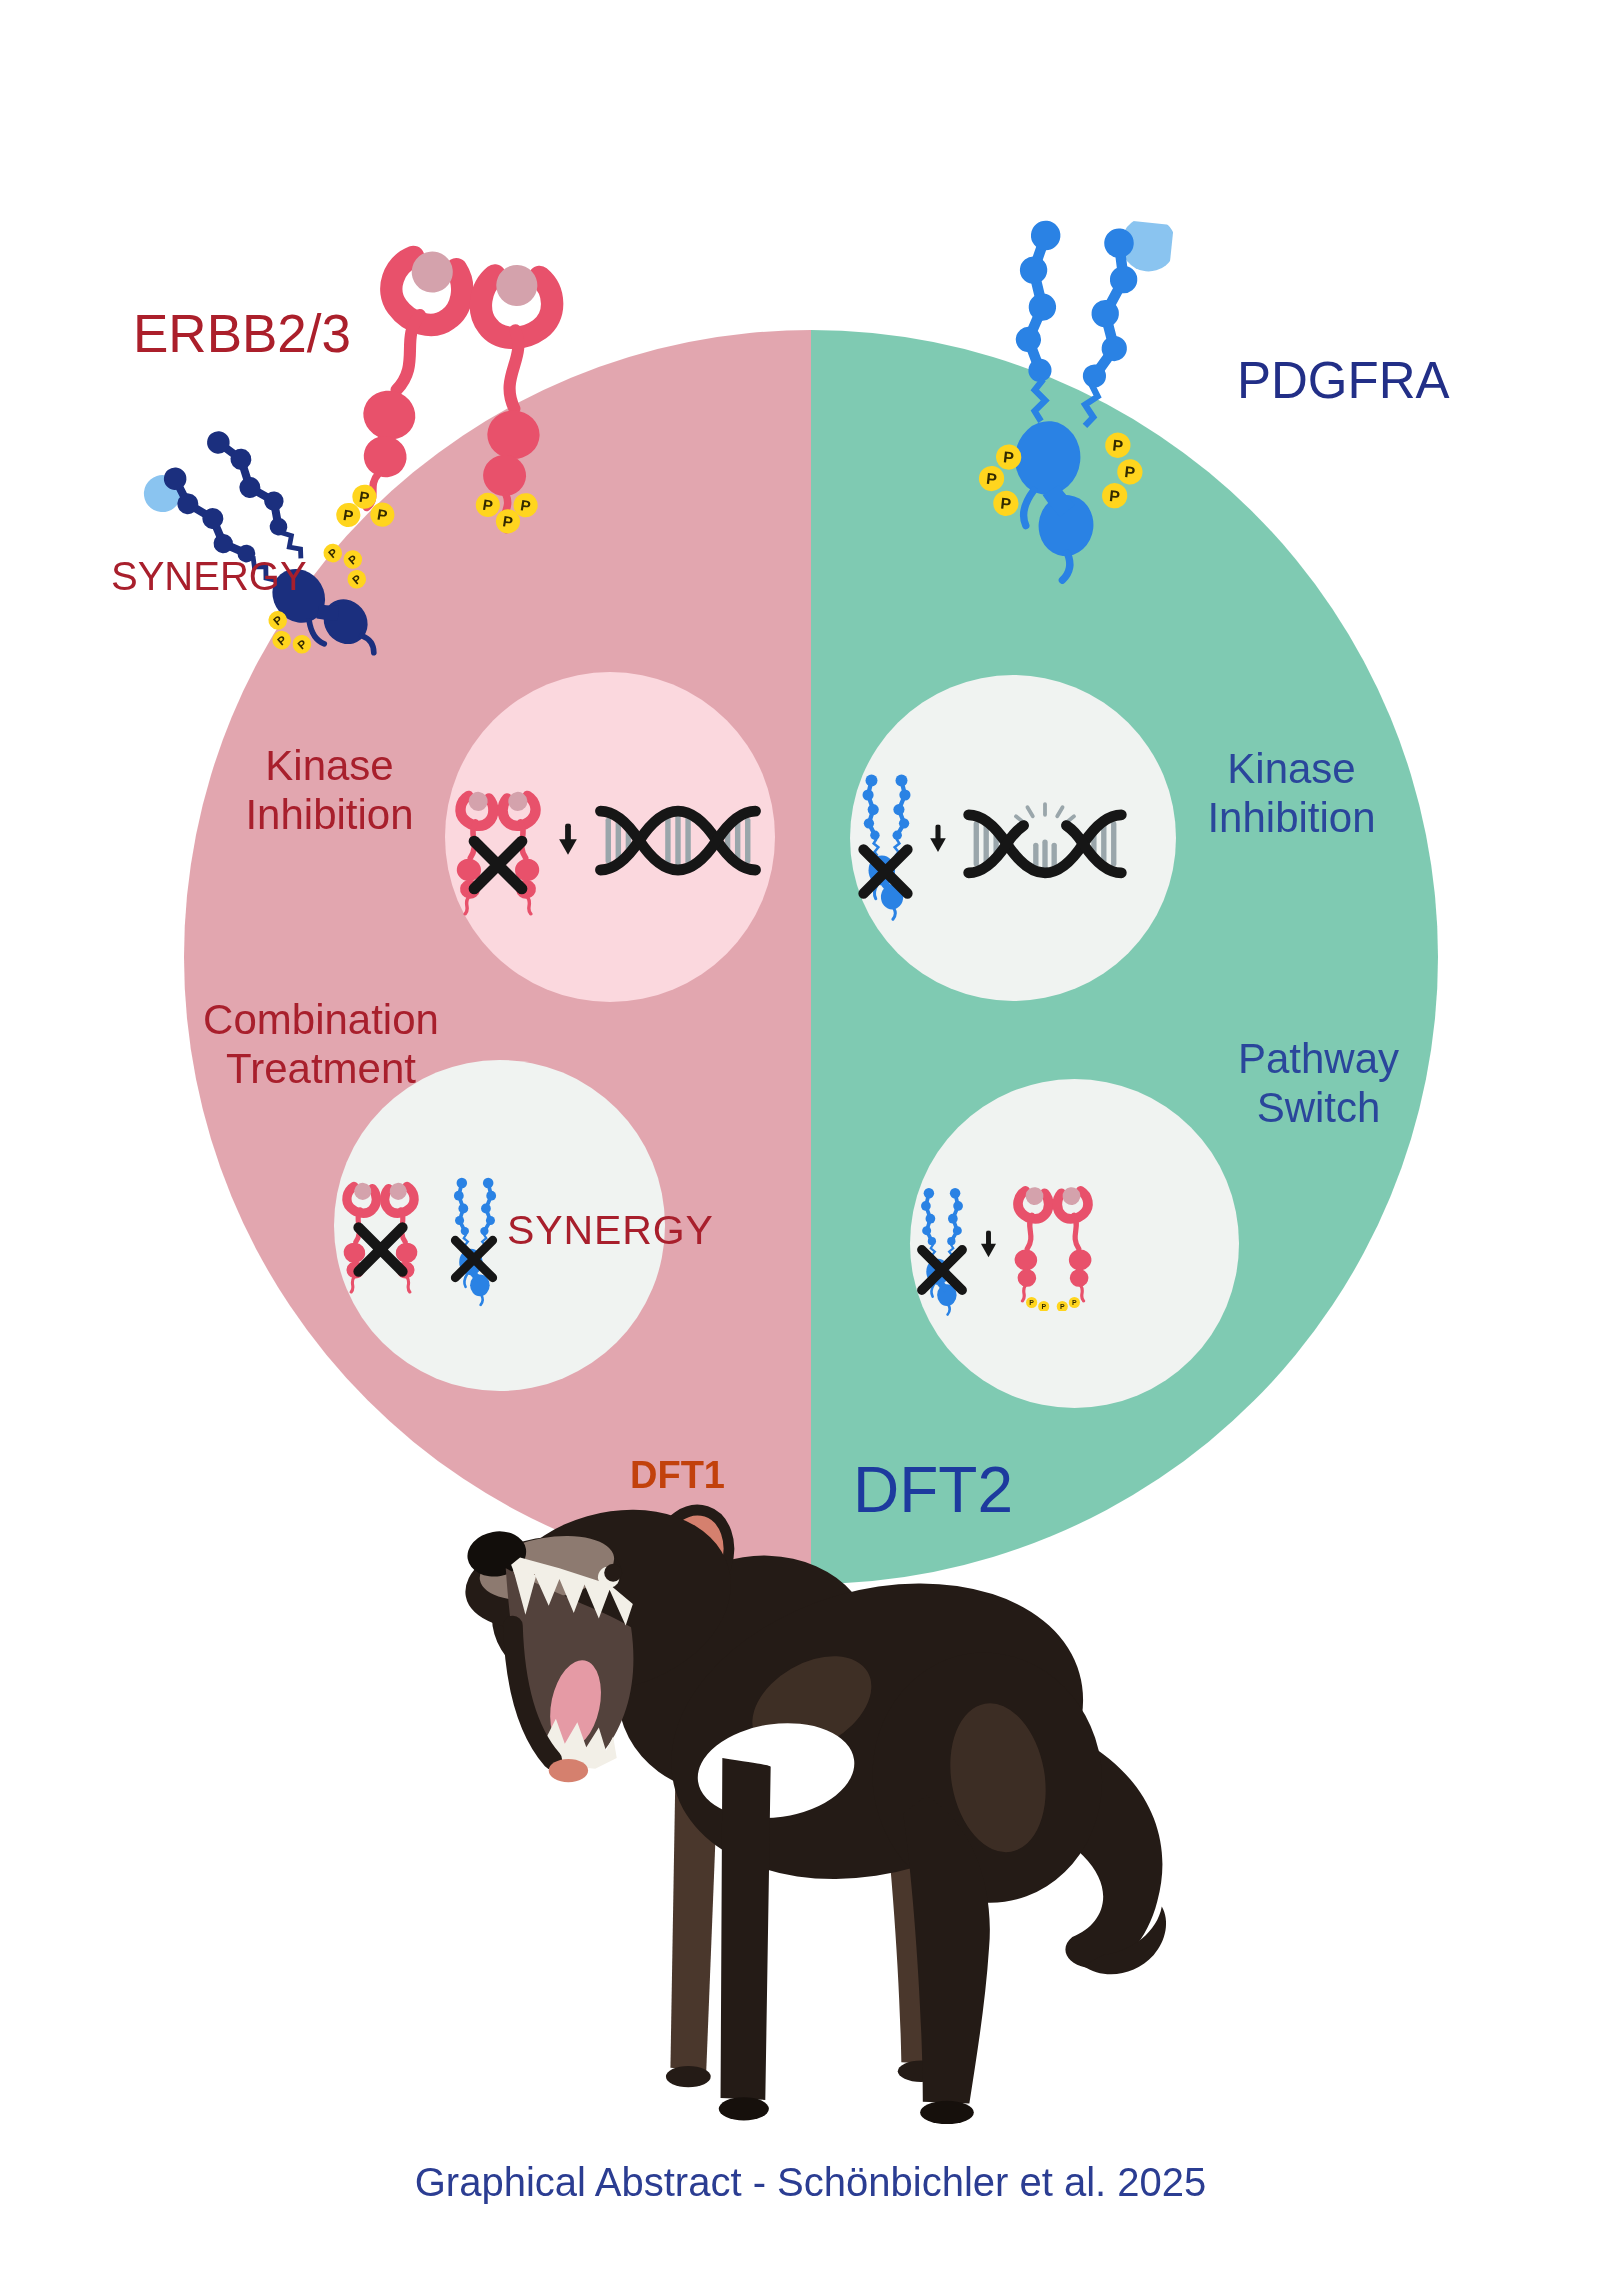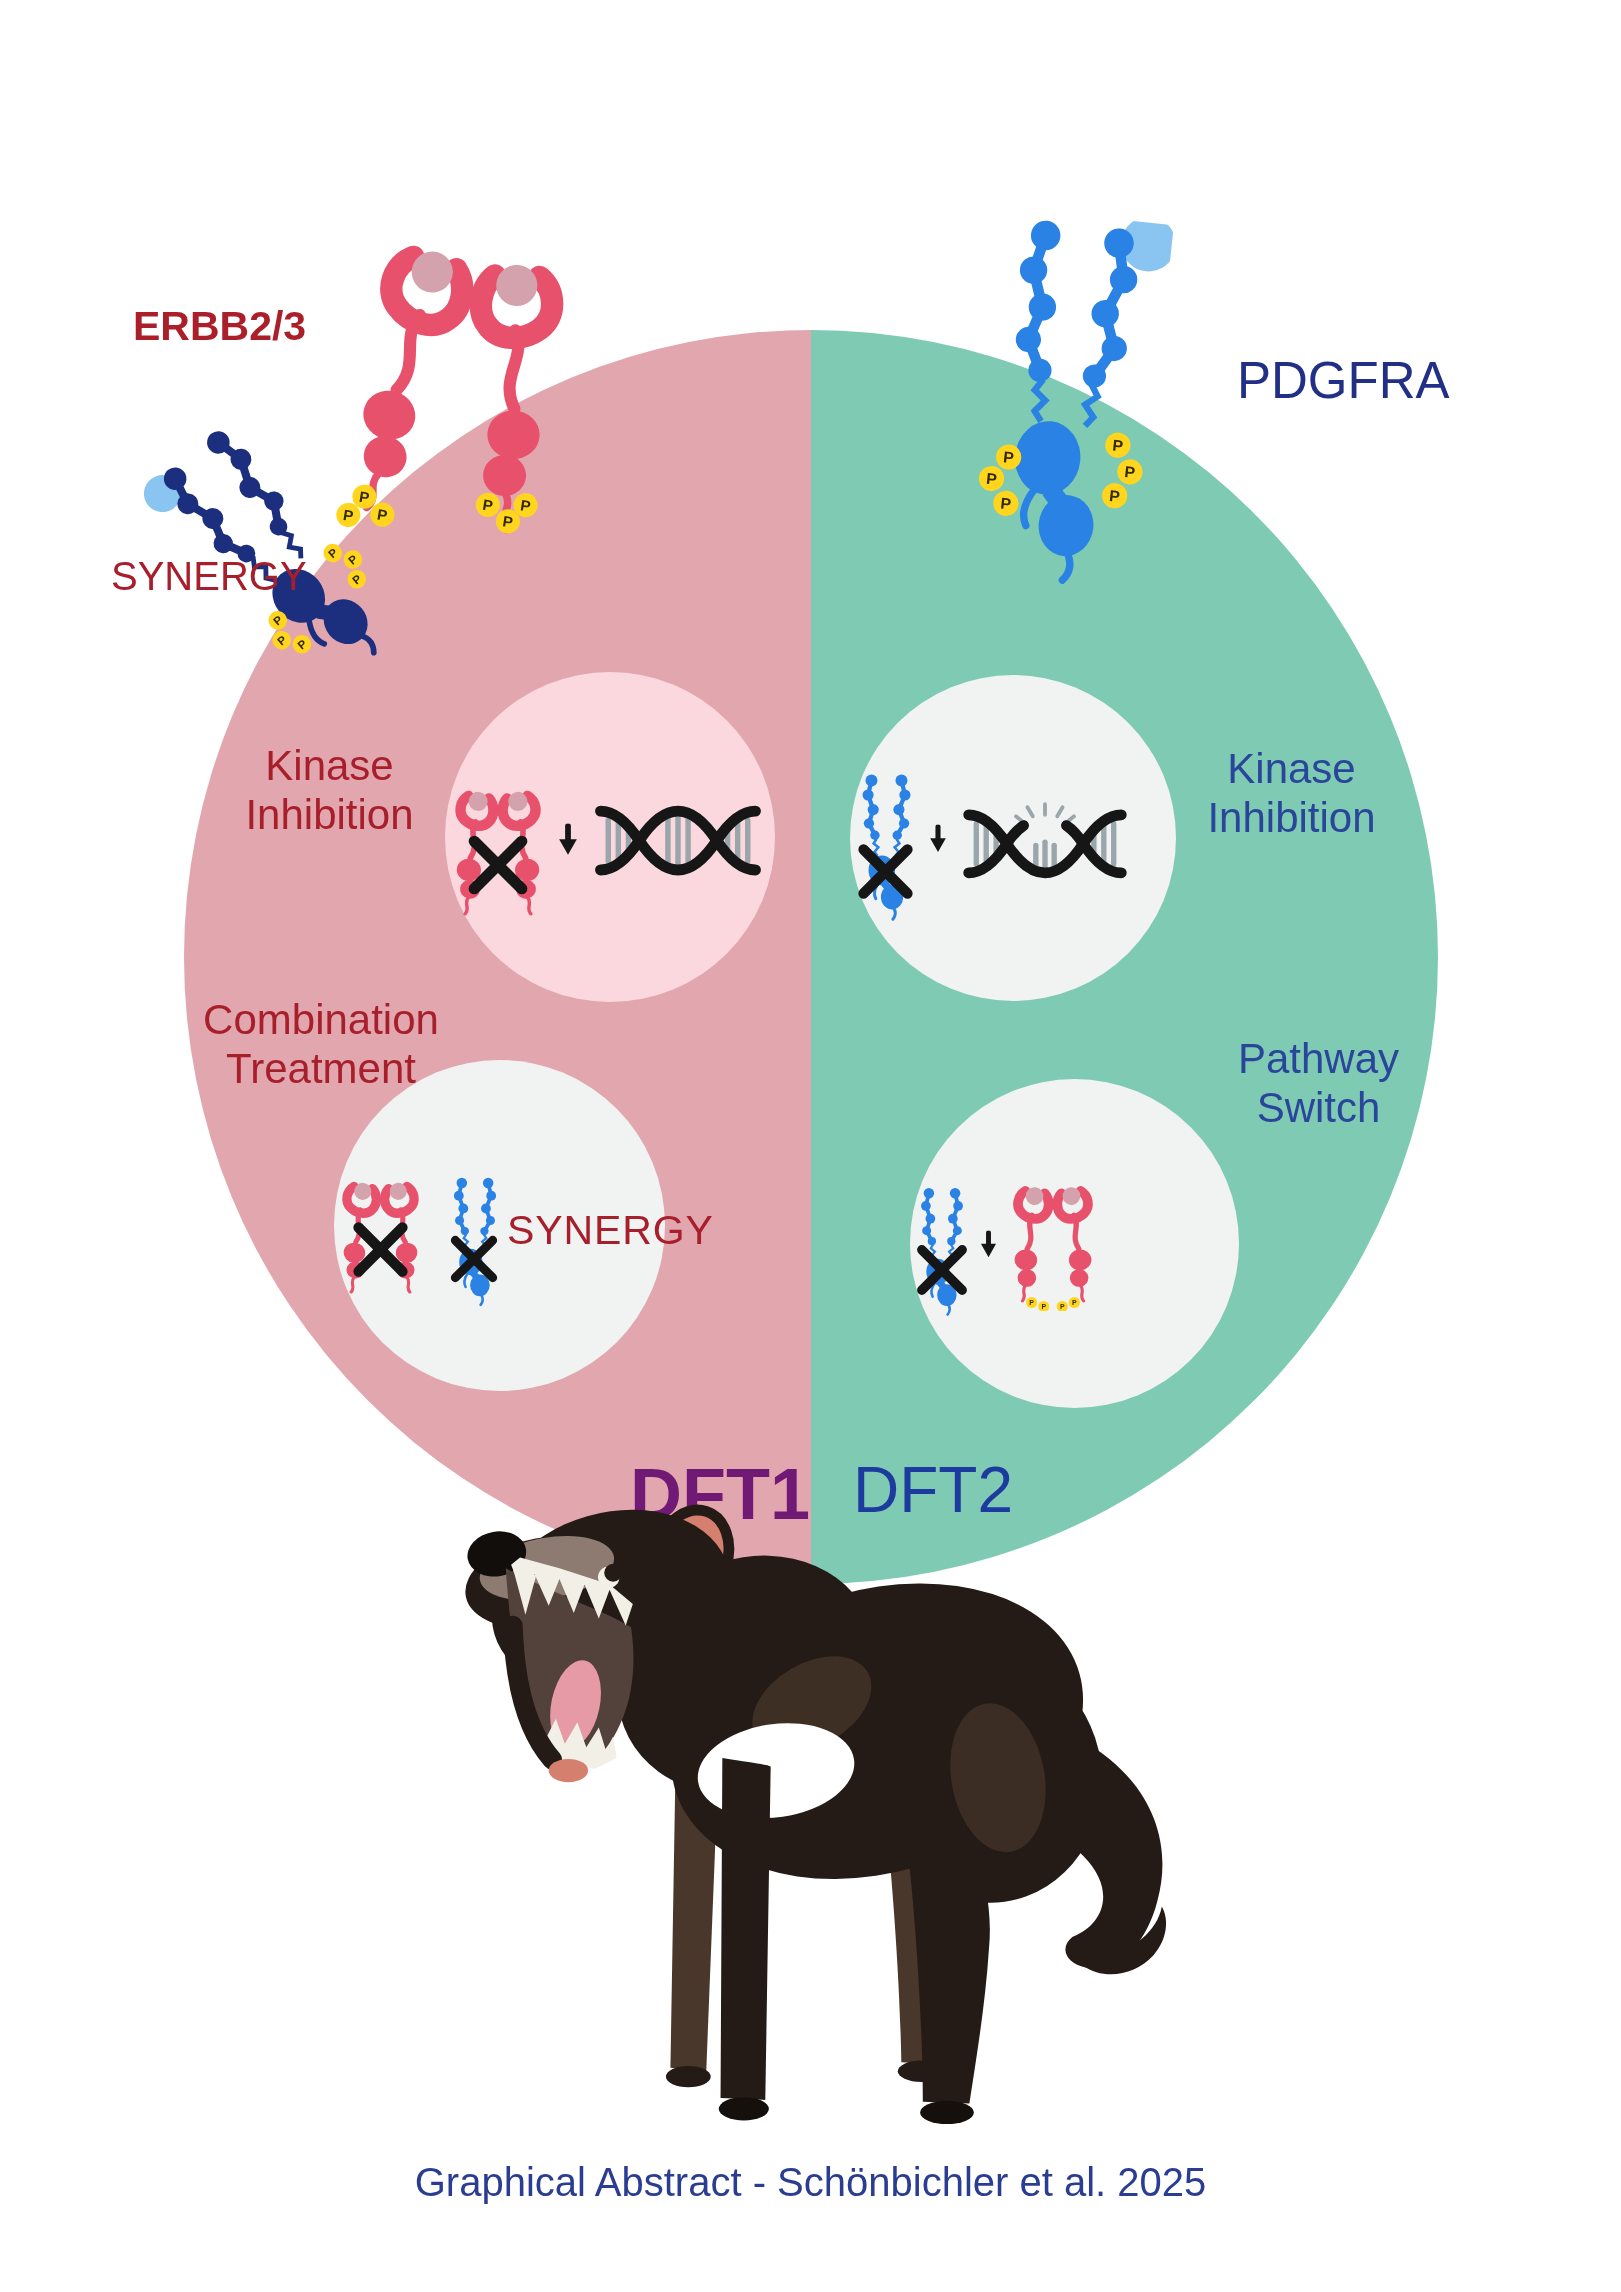--- a/index.html
+++ b/index.html
@@ -153,21 +153,21 @@
     <circle cx="148" cy="20" r="26" fill="#8ac4f0"></circle>
     <use href="#sym-pdgfr" width="170" height="350"></use>
     <use href="#sym-p" x="24" y="222" width="26" height="26"></use>
     <use href="#sym-p" x="10" y="244" width="26" height="26"></use>
     <use href="#sym-p" x="26" y="266" width="26" height="26"></use>
     <use href="#sym-p" x="126" y="200" width="26" height="26"></use>
     <use href="#sym-p" x="140" y="224" width="26" height="26"></use>
     <use href="#sym-p" x="128" y="248" width="26" height="26"></use>
   </svg>
 
-  <div class="abs label" style="left:133px;top:303px;font-size:41px;color:#ab1f2b;font-weight:bold;">ERBB2/3</div>
+  <div class="abs label" style="left:133px;top:303px;font-size:53px;color:#ab1f2b;">ERBB2/3</div>
   <div class="abs label red" style="left:111px;top:553px;font-size:40px;">SYNERGY</div>
   <div class="abs label" style="left:1237px;top:351px;font-size:51px;color:#222f87;">PDGFRA</div>
 
   <div class="inner-circle ic-pink" style="left:445px;top:672px;width:330px;height:330px;padding-top:0;">
     <div class="rel" style="margin-top:23px;">
       <svg style="width:106px;height:134px;" viewBox="0 0 240 310">
         <use href="#sym-erbb-dimer" width="240" height="310"></use>
       </svg>
       <svg class="x-overlay" style="left:19.7px;top:50px;width:66px;height:66px;" viewBox="0 0 100 100">
           <use href="#sym-x" width="100" height="100"></use>
@@ -241,21 +241,21 @@
       <use href="#sym-p" x="82" y="304" width="30" height="30"></use>
       <use href="#sym-p" x="128" y="304" width="30" height="30"></use>
       <use href="#sym-p" x="158" y="294" width="30" height="30"></use>
     </svg>
   </div>
 
   <div class="abs label red" style="left:222px;top:742px;width:215px;font-size:42px;">Kinase Inhibition</div>
   <div class="abs label blue" style="left:1184px;top:745px;width:215px;font-size:42px;">Kinase Inhibition</div>
   <div class="abs label red" style="left:190px;top:996px;width:262px;font-size:42px;">Combination Treatment</div>
   <div class="abs label blue" style="left:1220px;top:1035px;width:197px;font-size:42px;">Pathway Switch</div>
-  <div class="abs label" style="left:630px;top:1453px;font-size:72px;font-weight:bold;color:#701a75;">DFT1</div>
+  <div class="abs label" style="left:630px;top:1453px;font-size:38px;font-weight:bold;color:#c2410c;">DFT1</div>
   <div class="abs label" style="left:853px;top:1453px;font-size:64px;font-weight:normal;color:#1d3a9e;">DFT2</div>
 
   <svg class="abs" style="left:461px;top:1482px;width:716px;height:663px;" viewBox="0 0 800 740">
     <path d="M600,255 C735,280 805,370 778,468 C766,515 735,548 698,542 C676,538 668,520 683,508 C735,488 740,415 615,372 Z" fill="#241b16"></path>
     <path d="M695,540 C718,556 752,552 774,528 C788,512 792,490 783,474 C778,502 750,524 718,528 Z" fill="#241b16"></path>
     <path d="M240,300 L288,306 L274,658 L234,654 Z" fill="#4a372c"></path>
     <ellipse cx="254" cy="664" rx="25" ry="12" fill="#241b16"></ellipse>
     <path d="M470,330 L542,342 C548,430 542,560 534,650 L492,648 C490,540 480,420 470,330 Z" fill="#4a372c"></path>
     <ellipse cx="514" cy="658" rx="26" ry="12" fill="#241b16"></ellipse>
     <ellipse cx="320" cy="215" rx="150" ry="128" fill="#241b16" transform="rotate(-28 320 215)"></ellipse>

